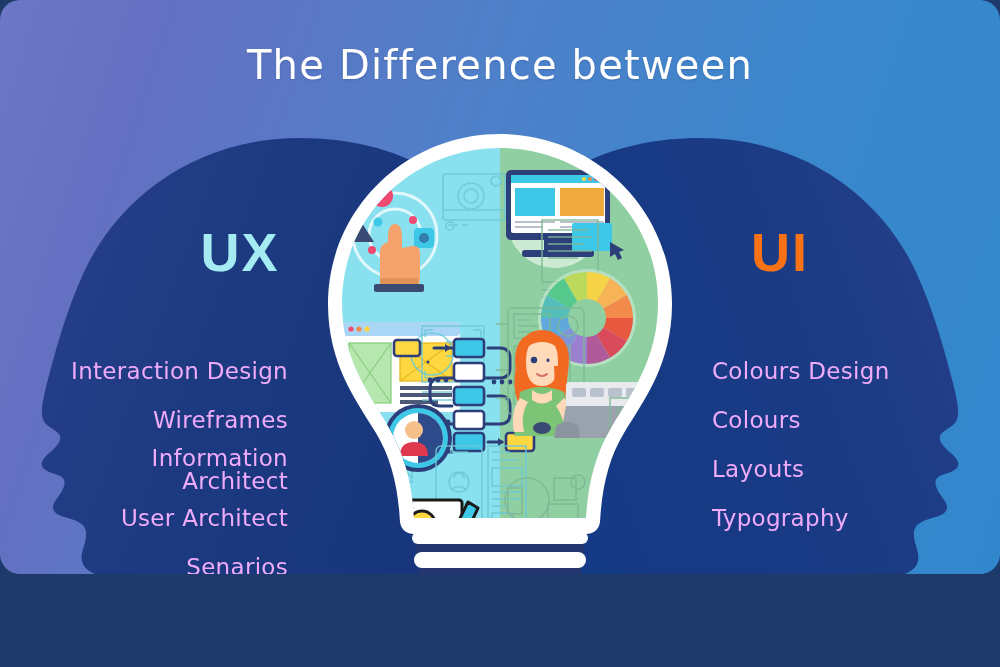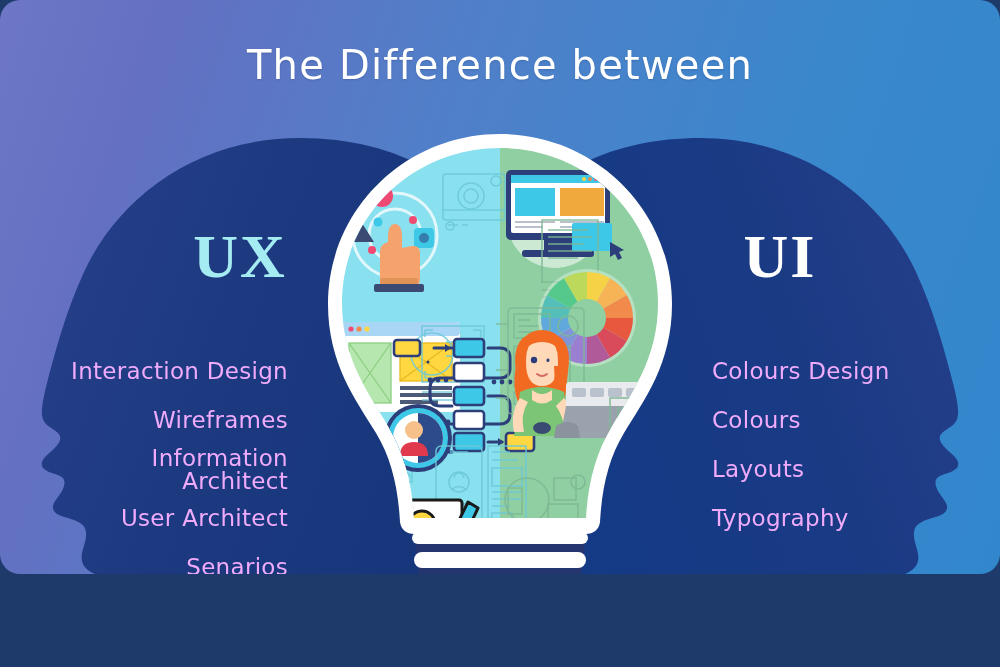--- a/index.html
+++ b/index.html
@@ -14,24 +14,24 @@
   .heads{position:absolute;inset:0;}
   .heads svg{position:absolute;left:0;top:0;width:1000px;height:667px;}
 
   
   .title{position:absolute;left:0;right:0;top:42px;text-align:center;
      color:#ffffff;font-size:40px;letter-spacing:1.2px;
      font-family:"DejaVu Sans",sans-serif;font-weight:400;
      text-shadow:0 1px 2px rgba(20,30,70,.18);}
 
   
-  .hdg{position:absolute;font-size:62px;font-weight:700;letter-spacing:2px;
-       font-family:Liberation Serif, serif;line-height:1;}
+  .hdg{position:absolute;font-size:54px;font-weight:700;letter-spacing:2px;
+       font-family:Liberation Sans, sans-serif;line-height:1;}
   .hdg.ux{left:140px;top:225px;width:200px;text-align:center;color:#a5ebf2;}
-  .hdg.ui{left:680px;top:225px;width:200px;text-align:center;color:#ffffff;}
+  .hdg.ui{left:680px;top:225px;width:200px;text-align:center;color:#f97316;}
 
   
   .lst{position:absolute;color:#f0abfc;font-size:23px;line-height:1;
        font-family:"DejaVu Sans",sans-serif;letter-spacing:.3px;}
   .lst.left{left:40px;top:347px;width:248px;text-align:right;}
   .lst.right{left:712px;top:347px;width:260px;text-align:left;}
   .lst .row{height:49px;display:flex;align-items:center;}
   .lst.left .row{justify-content:flex-end;}
   .lst.right .row{justify-content:flex-start;}
 

